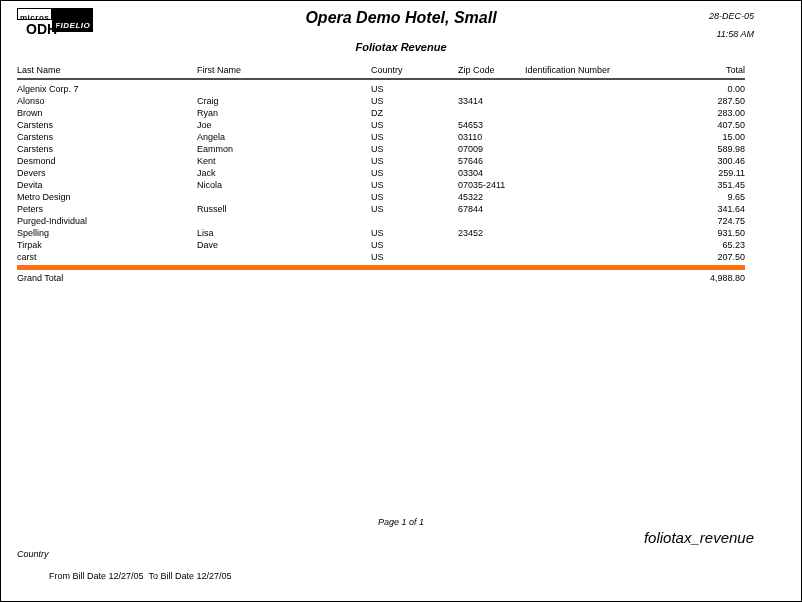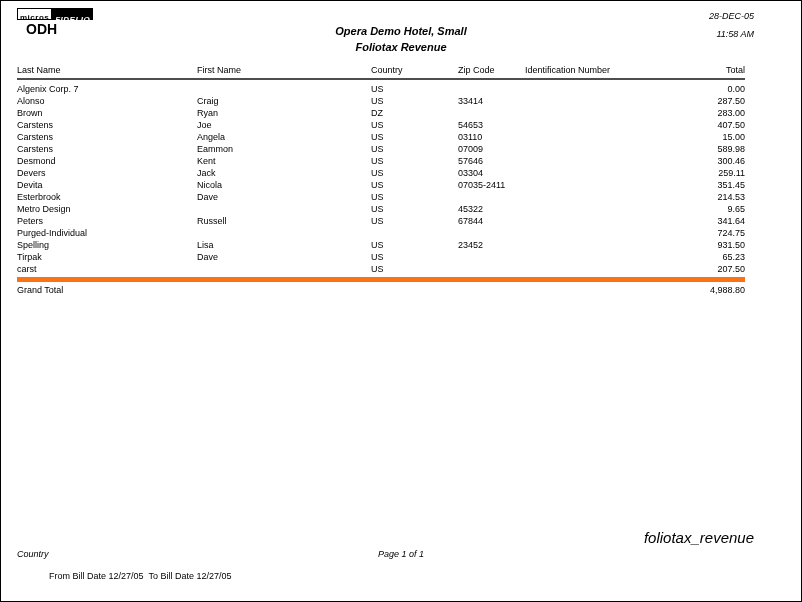--- a/index.html
+++ b/index.html
@@ -18,26 +18,26 @@
   }
 
   
   .logo { position: absolute; left: 16px; top: 7px; display: flex; align-items: stretch; height: 12px; }
   .logo .micros {
     border: 1px solid #000; font-size: 8px; font-weight: bold;
     padding: 4px 2px; line-height: 10px; letter-spacing: 0.5px;
   }
   .logo .fidelio {
     background: #000; color: #fff; font-size: 8px; font-style: italic; font-weight: bold;
-    padding: 6px 3px; line-height: 12px; letter-spacing: 0.5px;
+    padding: 12px 3px; line-height: 12px; letter-spacing: 0.5px;
   }
   .property-code { position: absolute; left: 25px; top: 20px; font-size: 14px; font-weight: bold; }
   .hotel-name {
     position: absolute; left: 0; top: 8px; width: 100%;
-    text-align: center; font-size: 11px; font-weight: bold; font-style: italic; margin-top: 16px;
+    text-align: center; font-size: 16px; font-weight: bold; font-style: italic;
   }
   .report-title {
     position: absolute; left: 0; top: 40px; width: 100%;
     text-align: center; font-size: 11px; font-weight: bold; font-style: italic;
   }
   .run-date { position: absolute; right: 47px; top: 10px; font-size: 9px; font-style: italic; }
   .run-time { position: absolute; right: 47px; top: 28px; font-size: 9px; font-style: italic; }
 
   
   .table-wrap { position: absolute; left: 16px; top: 62px; width: 728px; }
@@ -61,21 +61,21 @@
   td.num { text-align: right; }
   tbody tr:first-child td { padding-top: 3px; }
   .grand-total-row {
     border-top: 5px solid #f97316; margin-top: 2px; padding-top: 3px;
     display: flex; justify-content: space-between; font-size: 9px;
   }
 
   
   .footer-filter-label { position: absolute; left: 16px; top: 548px; font-size: 9px; font-style: italic; }
   .footer-filter-lines { position: absolute; left: 48px; top: 548px; font-size: 9px; line-height: 11px; white-space: pre; }
-  .footer-page { position: absolute; left: 0; top: 548px; width: 100%; text-align: center; font-size: 9px; font-style: italic; }
+  .footer-page { position: absolute; left: 0; top: 516px; width: 100%; text-align: center; font-size: 9px; font-style: italic; }
   .footer-report-name { position: absolute; right: 47px; top: 528px; font-size: 15px; font-style: italic; padding-left: 28px; }
 </style>
 </head>
 <body>
 
 <div class="page">
 
   <div class="logo">
     <span class="micros">micros</span>
     <span class="fidelio">FIDELIO</span>
@@ -173,28 +173,20 @@
     </tr>
           <tr>
       <td>Devita</td>
       <td>Nicola</td>
       <td>US</td>
       <td>07035-2411</td>
       <td></td>
       <td class="num">351.45</td>
     </tr>
           <tr>
-      <td>Esterbrook</td>
-      <td>Dave</td>
-      <td>US</td>
-      <td></td>
-      <td></td>
-      <td class="num">214.53</td>
-    </tr>
-          <tr>
       <td>Metro Design</td>
       <td></td>
       <td>US</td>
       <td>45322</td>
       <td></td>
       <td class="num">9.65</td>
     </tr>
           <tr>
       <td>Peters</td>
       <td>Russell</td>

